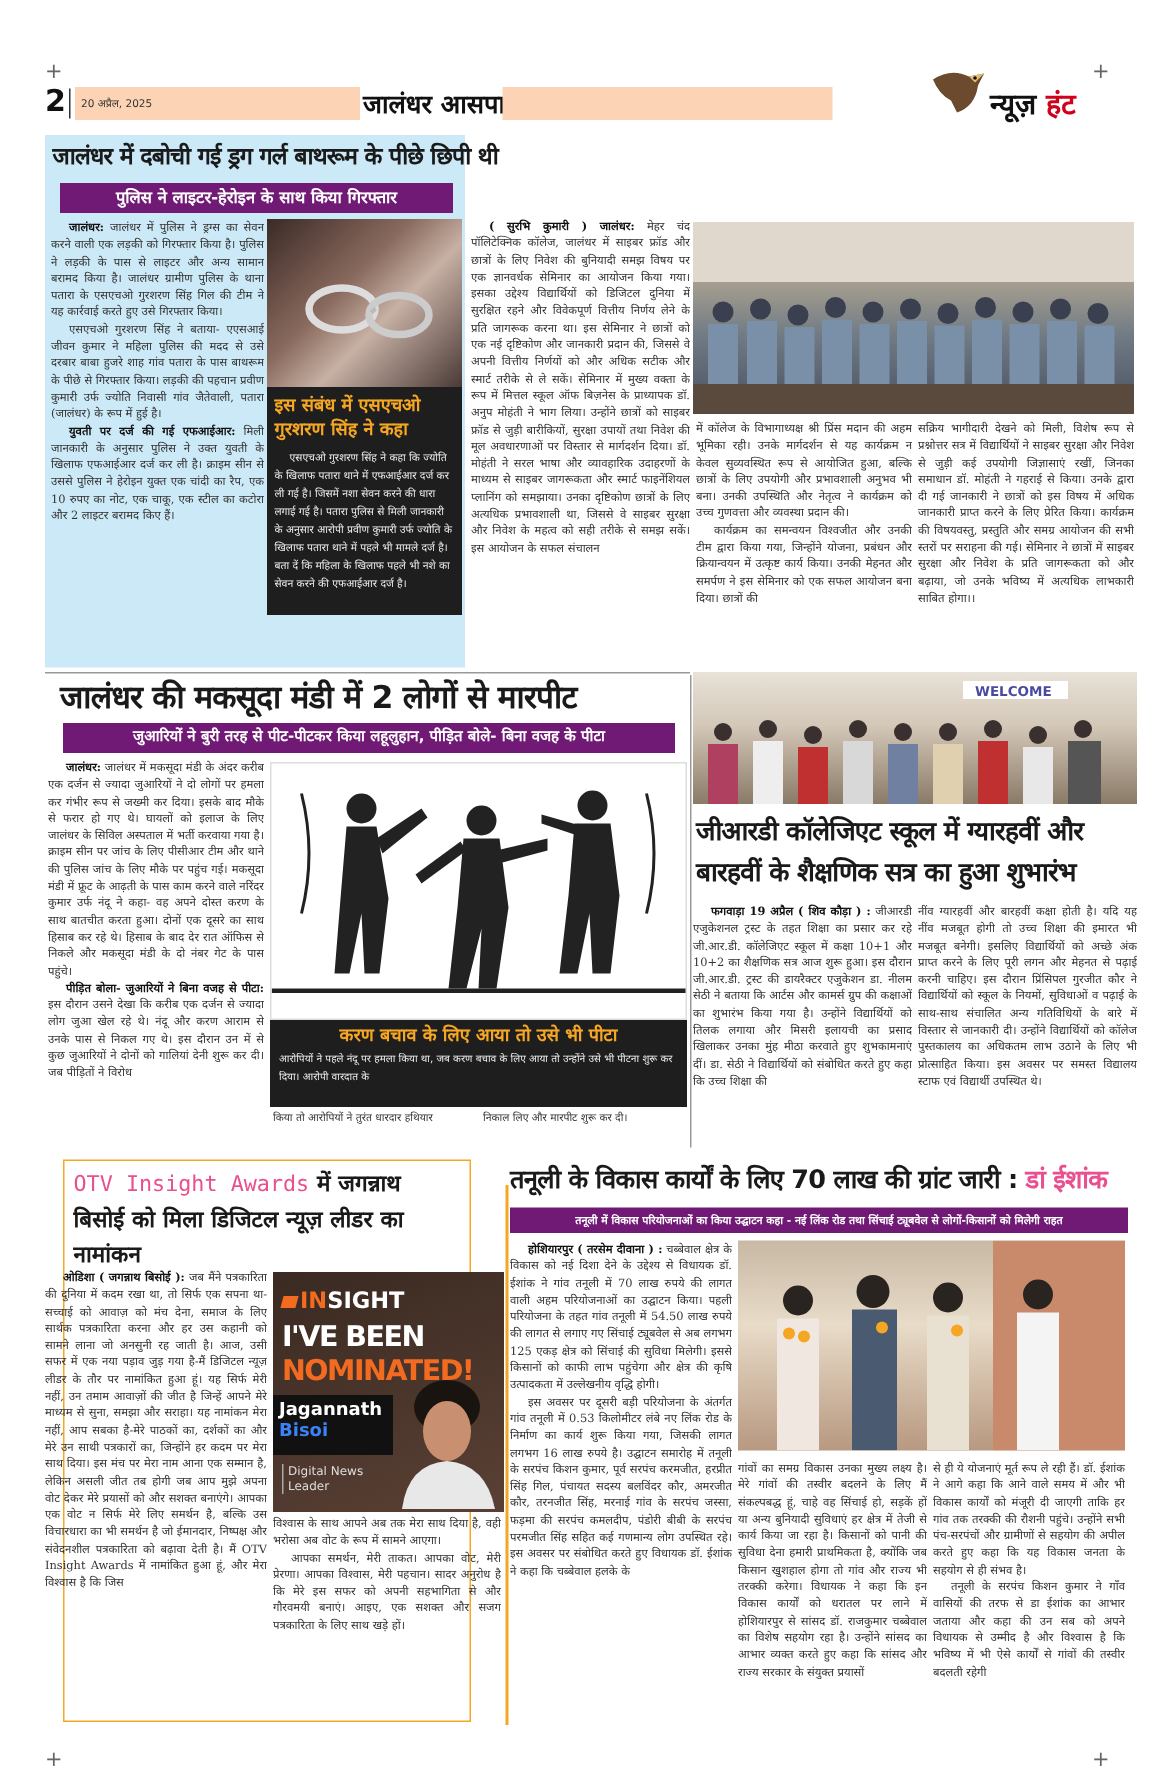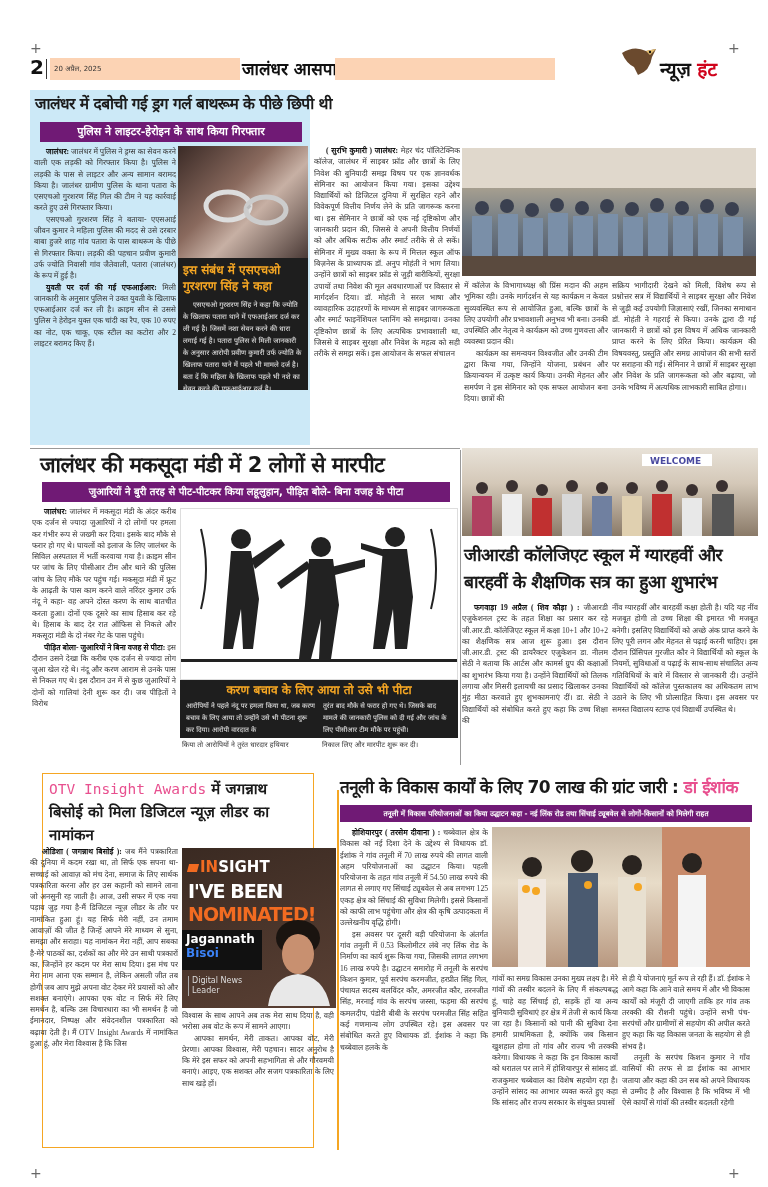--- a/index.html
+++ b/index.html
@@ -1,21 +1,21 @@
 <!DOCTYPE html>
 <html><head>
 <meta charset="utf-8">
 <style>
   * { box-sizing: border-box; margin: 0; padding: 0; }
   html, body { width: 768px; height: 1187px; background: #fff; overflow: hidden; }
   body { font-family: "DejaVu Sans", sans-serif; color: #222; position: relative; }
   .abs { position: absolute; }
   .crop { position: absolute; font-size: 14px; color: #666; font-family: "DejaVu Sans", sans-serif; }
   .txt { font-family: "DejaVu Serif", serif; font-size: 7.6px; line-height: 11.3px; color: #333; text-align: justify; }
-  .txt p { text-indent: 12px; font-family: Liberation Serif, serif; }
+  .txt p { text-indent: 12px; }
   .txt b { font-weight: bold; color: #111; }
   .hl { font-family: "DejaVu Sans", sans-serif; font-weight: bold; color: #1a1a1a; letter-spacing: -0.5px; }
   .bluebar { background: #701a75; color: #fff; font-weight: bold; font-family: "DejaVu Sans", sans-serif; text-align: center; }
   .photo { overflow: hidden; }
   .sep-v { position: absolute; width: 1px; background: #999; }
 </style>
 </head>
 <body>
 
 <div class="crop" style="left:30px;top:40px;">+</div>
@@ -52,21 +52,21 @@
     <p><span>एसएचओ गुरशरण सिंह ने बताया- एएसआई जीवन कुमार ने महिला पुलिस की मदद से उसे दरबार बाबा हुजरे शाह गांव पतारा के पास बाथरूम के पीछे से गिरफ्तार किया। लड़की की पहचान प्रवीण कुमारी उर्फ ज्योति निवासी गांव जैतेवाली, पतारा (जालंधर) के रूप में हुई है।</span></p>
     <p><b>युवती पर दर्ज की गई एफआईआर:</b><span> मिली जानकारी के अनुसार पुलिस ने उक्त युवती के खिलाफ एफआईआर दर्ज कर ली है। क्राइम सीन से उससे पुलिस ने हेरोइन युक्त एक चांदी का रैप, एक 10 रुपए का नोट, एक चाकू, एक स्टील का कटोरा और 2 लाइटर बरामद किए हैं।</span></p>
   </div>
   <div class="abs photo" style="left:148px;top:56px;width:130px;height:112px;background:linear-gradient(135deg,#3a2a26,#8a6a5e 40%,#c7b0a4 60%,#4a3a36);">
     <svg width="130" height="112" viewBox="0 0 130 112">
         <ellipse cx="50" cy="60" rx="22" ry="14" fill="none" stroke="#ddd" stroke-width="5"></ellipse>
         <ellipse cx="88" cy="64" rx="20" ry="13" fill="none" stroke="#ccc" stroke-width="5"></ellipse>
         <line x1="70" y1="60" x2="72" y2="62" stroke="#bbb" stroke-width="4"></line>
       </svg>
   </div>
-  <div class="abs" style="left:148px;top:168px;width:130px;height:132px;background:#1e1e1e;padding:4px 5px;">
+  <div class="abs" style="left:148px;top:168px;width:130px;height:152px;background:#1e1e1e;padding:4px 5px;">
     <div style="font:bold 12px/16px 'DejaVu Sans',sans-serif;color:#f5a623;">इस संबंध में एसएचओ गुरशरण सिंह ने कहा</div>
     <div style="font-size:7px;line-height:12px;color:#eee;margin-top:5px;text-indent:10px;">एसएचओ गुरशरण सिंह ने कहा कि ज्योति के खिलाफ पतारा थाने में एफआईआर दर्ज कर ली गई है। जिसमें नशा सेवन करने की धारा लगाई गई है। पतारा पुलिस से मिली जानकारी के अनुसार आरोपी प्रवीण कुमारी उर्फ ज्योति के खिलाफ पतारा थाने में पहले भी मामले दर्ज है। बता दें कि महिला के खिलाफ पहले भी नशे का सेवन करने की एफआईआर दर्ज है।</div>
   </div>
 </div>
 
 <div class="abs" style="left:312px;top:88px;width:446px;height:360px;">
   <div class="txt abs" style="left:2px;top:57px;width:146px;height:305px;overflow:hidden;">
     <p><b>( सुरभि कुमारी ) जालंधर:</b><span> मेहर चंद पॉलिटेक्निक कॉलेज, जालंधर में साइबर फ्रॉड और छात्रों के लिए निवेश की बुनियादी समझ विषय पर एक ज्ञानवर्धक सेमिनार का आयोजन किया गया। इसका उद्देश्य विद्यार्थियों को डिजिटल दुनिया में सुरक्षित रहने और विवेकपूर्ण वित्तीय निर्णय लेने के प्रति जागरूक करना था। इस सेमिनार ने छात्रों को एक नई दृष्टिकोण और जानकारी प्रदान की, जिससे वे अपनी वित्तीय निर्णयों को और अधिक सटीक और स्मार्ट तरीके से ले सकें। सेमिनार में मुख्य वक्ता के रूप में मित्तल स्कूल ऑफ बिज़नेस के प्राध्यापक डॉ. अनुप मोहंती ने भाग लिया। उन्होंने छात्रों को साइबर फ्रॉड से जुड़ी बारीकियों, सुरक्षा उपायों तथा निवेश की मूल अवधारणाओं पर विस्तार से मार्गदर्शन दिया। डॉ. मोहंती ने सरल भाषा और व्यावहारिक उदाहरणों के माध्यम से साइबर जागरूकता और स्मार्ट फाइनेंशियल प्लानिंग को समझाया। उनका दृष्टिकोण छात्रों के लिए अत्यधिक प्रभावशाली था, जिससे वे साइबर सुरक्षा और निवेश के महत्व को सही तरीके से समझ सकें। इस आयोजन के सफल संचालन</span></p>
   </div>
   <div class="abs photo" style="left:150px;top:60px;width:294px;height:128px;background:linear-gradient(180deg,#d8d0c4 0%,#a8a090 30%,#6f7a84 60%,#4a5060 100%);">
@@ -137,21 +137,20 @@
       <g stroke="#222" stroke-width="2" fill="none">
           <path d="M20 20 Q30 60 20 100"></path>
           <path d="M250 20 Q260 60 250 100"></path>
         </g>
     </svg>
   </div>
   <div class="abs" style="left:150px;top:230px;width:278px;height:58px;background:#1e1e1e;padding:2px 6px;">
     <div style="font:bold 12px/16px 'DejaVu Sans',sans-serif;color:#f5a623;text-align:center;">करण बचाव के लिए आया तो उसे भी पीटा</div>
     <div style="display:flex;gap:8px;margin-top:2px;">
       <div style="flex:1;font-size:6.8px;line-height:12px;color:#eee;">आरोपियों ने पहले नंदू पर हमला किया था, जब करण बचाव के लिए आया तो उन्होंने उसे भी पीटना शुरू कर दिया। आरोपी वारदात के</div>
-      <div style="flex:1;font-size:6.8px;line-height:12px;color:#eee;">तुरंत बाद मौके से फरार हो गए थे। जिसके बाद मामले की जानकारी पुलिस को दी गई और जांच के लिए पीसीआर टीम मौके पर पहुंची।</div>
     </div>
   </div>
   <div class="txt abs" style="left:152px;top:290px;width:132px;white-space:nowrap;font-size:7px;">किया तो आरोपियों ने तुरंत धारदार हथियार</div>
   <div class="txt abs" style="left:292px;top:290px;width:134px;white-space:nowrap;font-size:7px;">निकाल लिए और मारपीट शुरू कर दी।</div>
 </div>
 
 <div class="abs" style="left:462px;top:448px;width:296px;height:316px;">
   <div class="abs photo" style="left:0;top:0;width:296px;height:88px;background:linear-gradient(180deg,#e8e2d8 0%,#d4c8b8 40%,#8a7a68 100%);">
     <svg width="296" height="88" viewBox="0 0 296 88">
       <rect x="180" y="6" width="70" height="12" fill="#fff"></rect>

